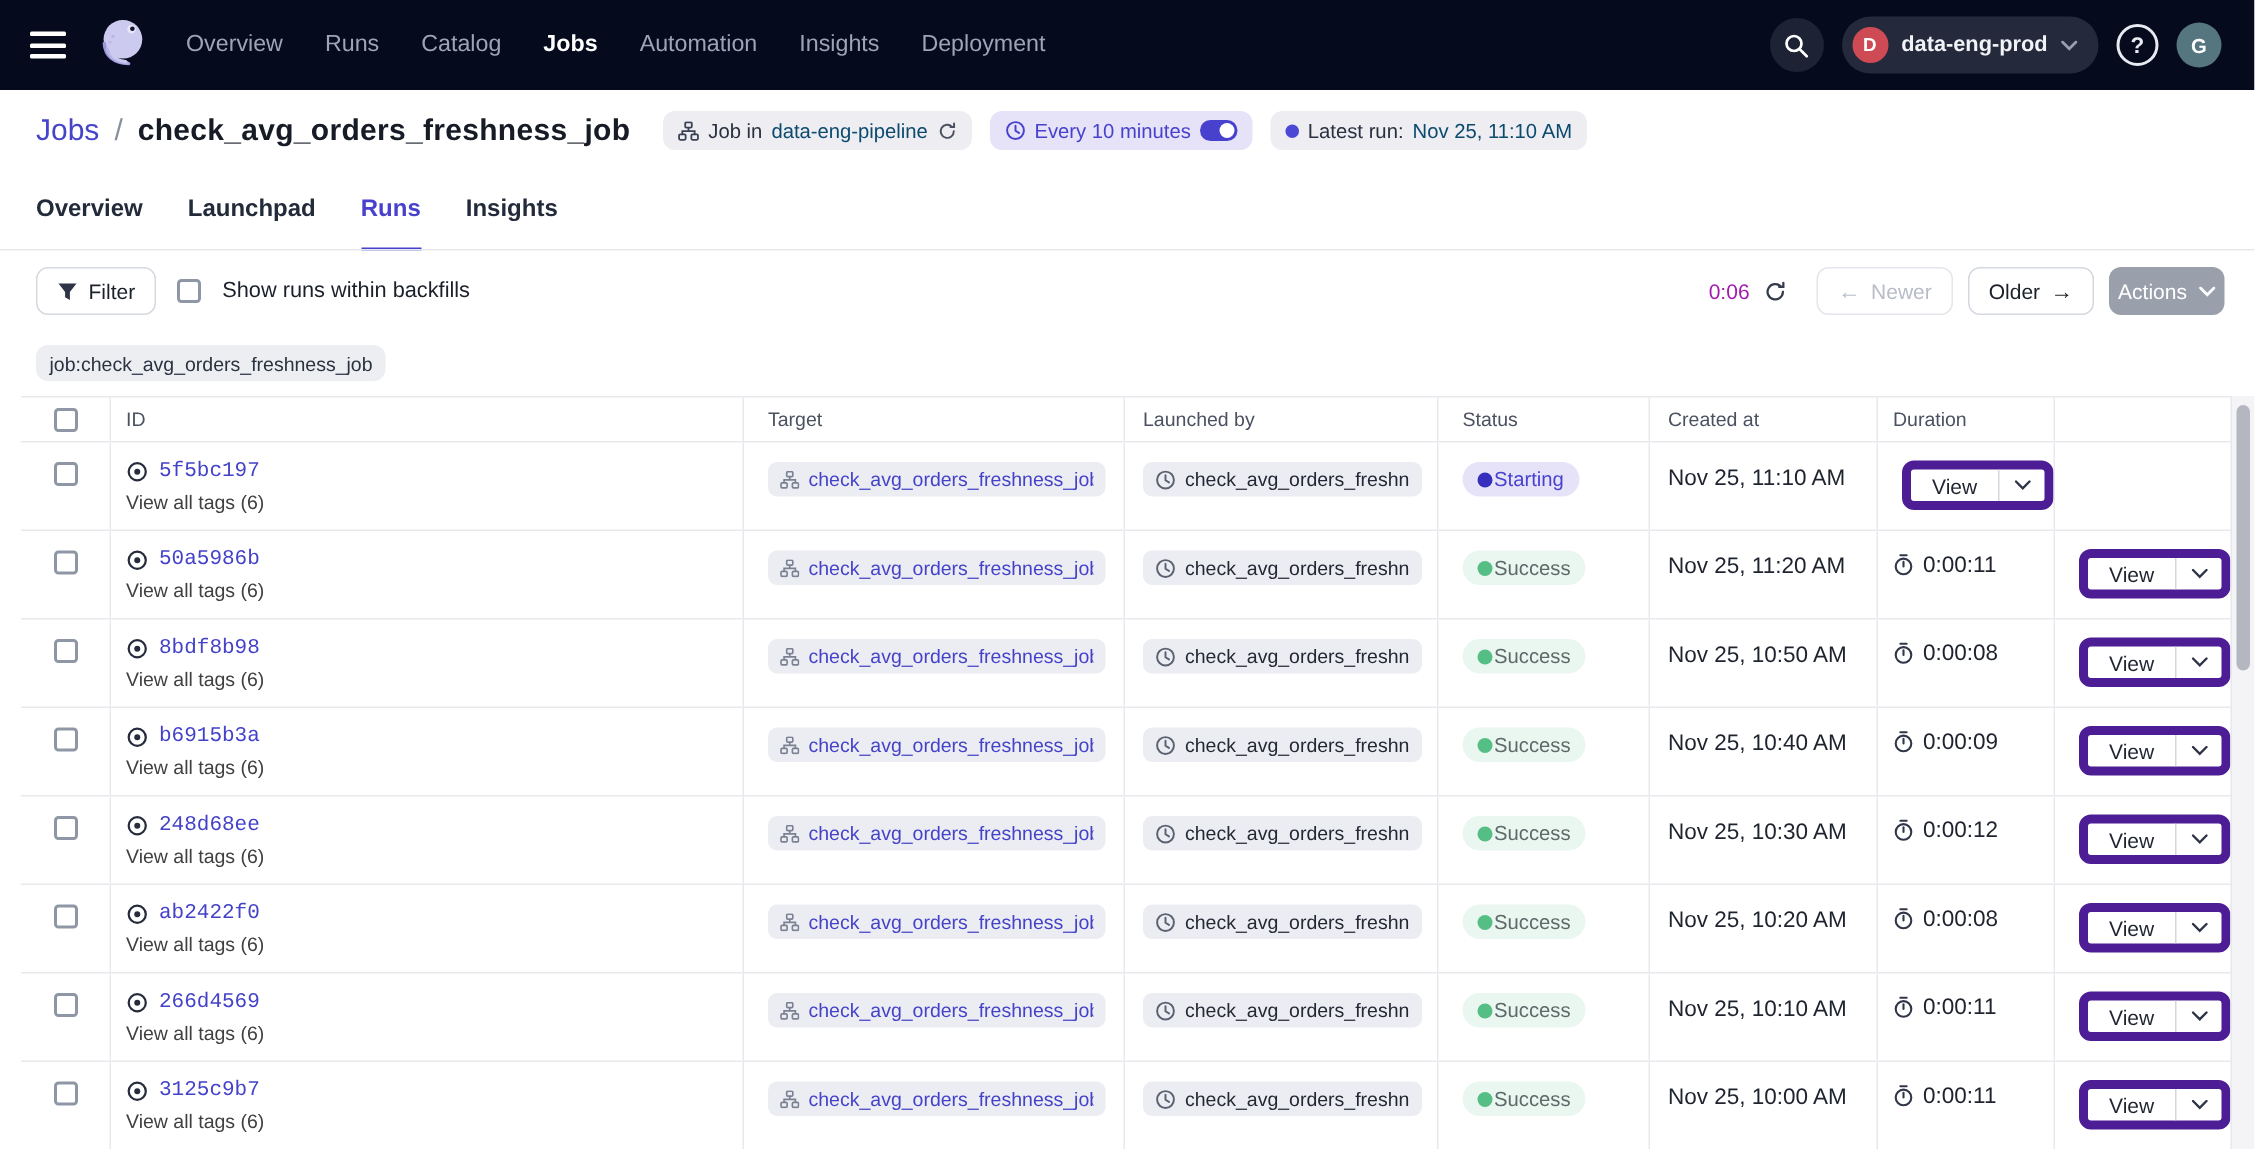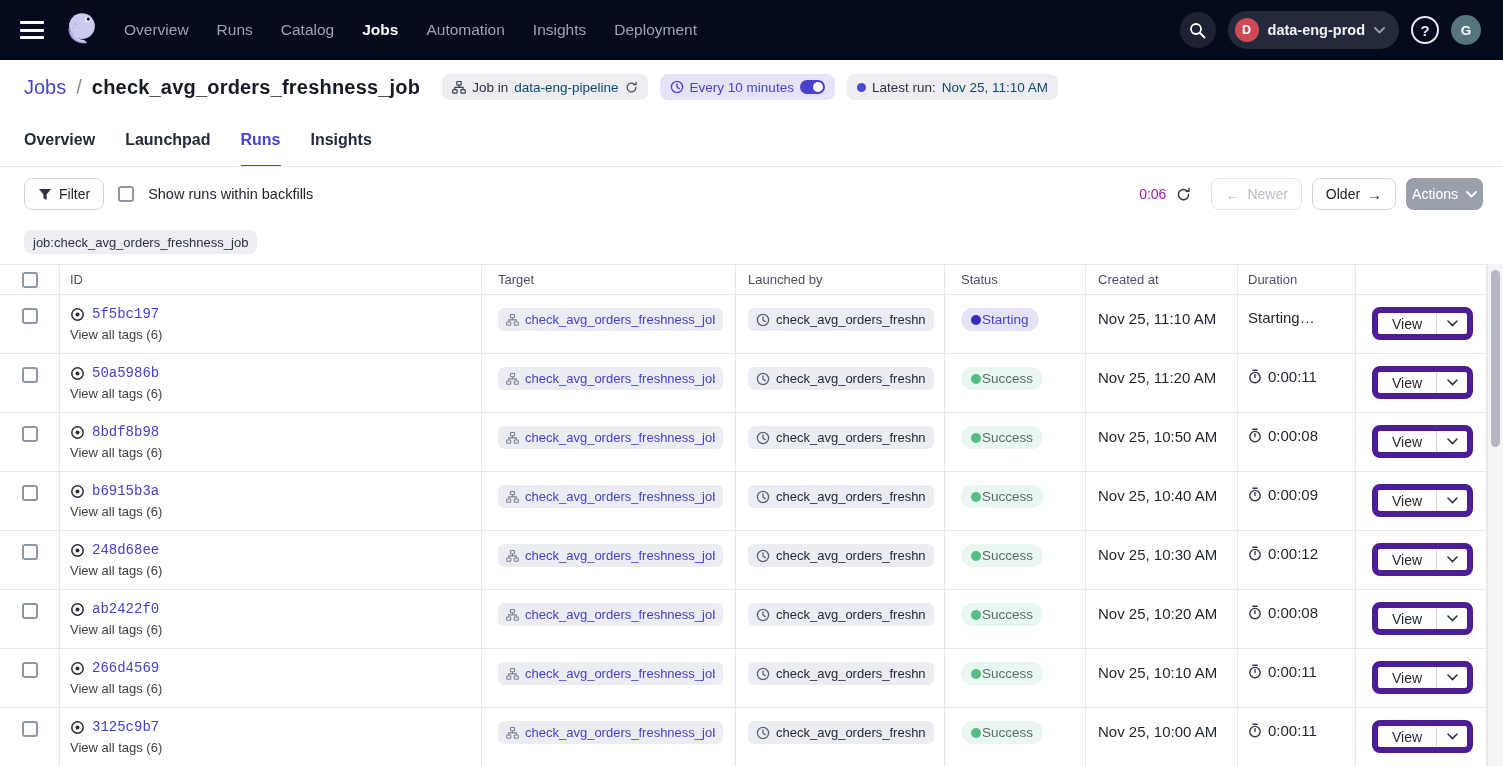--- a/index.html
+++ b/index.html
@@ -71,21 +71,21 @@
   .btn .arrow { font-size:15px; }
   .btn-actions { display:flex; align-items:center; gap:8px; height:32px; padding:0 6px;
     border:none; border-radius:8px; background:#9AA0AB; color:#fff; font-size:14px; cursor:default; }
 
   
   .filter-tag { position:absolute; top:230px; left:24px; height:24px; border-radius:8px;
     background:#EDEEF2; display:flex; align-items:center; padding:0 9px; font-size:13px;
     color:#2A3140; }
 
   
-  .runs-table { position:absolute; top:264px; left:0; width:1487px; }
+  .runs-table { position:absolute; top:264px; left:14px; width:1487px; }
   .thead, .trow { display:grid; grid-template-columns:60px 422px 254px 209px 141px 152px 118px 131px; }
   .thead { height:31px; border-top:1px solid #E8E9ED; border-bottom:1px solid #E8E9ED; }
   .trow { height:59px; border-bottom:1px solid #E8E9ED; }
   .cell { border-right:1px solid #E8E9ED; overflow:hidden; }
   .hcell { display:flex; align-items:center; font-size:13px; color:#4B5160; }
   .h-id { padding-left:10px; } .h-target { padding-left:16px; } .h-launched { padding-left:12px; }
   .h-status { padding-left:16px; } .h-created { padding-left:12px; } .h-duration { padding-left:10px; }
   .c-cb { display:flex; justify-content:center; }
   .thead .c-cb { align-items:center; }
   .trow .c-cb { align-items:flex-start; padding-top:13px; }
@@ -313,26 +313,20 @@
         </div>
         <div class="cell c-status">
           <span class="status-pill starting">
             <span class="sdot"></span>
             <span>Starting</span>
           </span>
         </div>
         <div class="cell c-created">
           <span>Nov 25, 11:10 AM</span>
         </div>
-        <div class="cell c-duration">
-          <div class="dur-line">
-
-            <span>Starting…</span>
-          </div>
-        </div>
         <div class="cell c-actions">
           <span class="view-btn">
             <span class="view-main">View</span>
             <span class="view-caret">
               <svg width="11" height="7" viewBox="0 0 11 7">
                 <path d="M1 1 L5.5 5.5 L10 1" stroke="#2E3445" stroke-width="1.6" fill="none" stroke-linecap="round"></path>
               </svg>
             </span>
           </span>
         </div>

